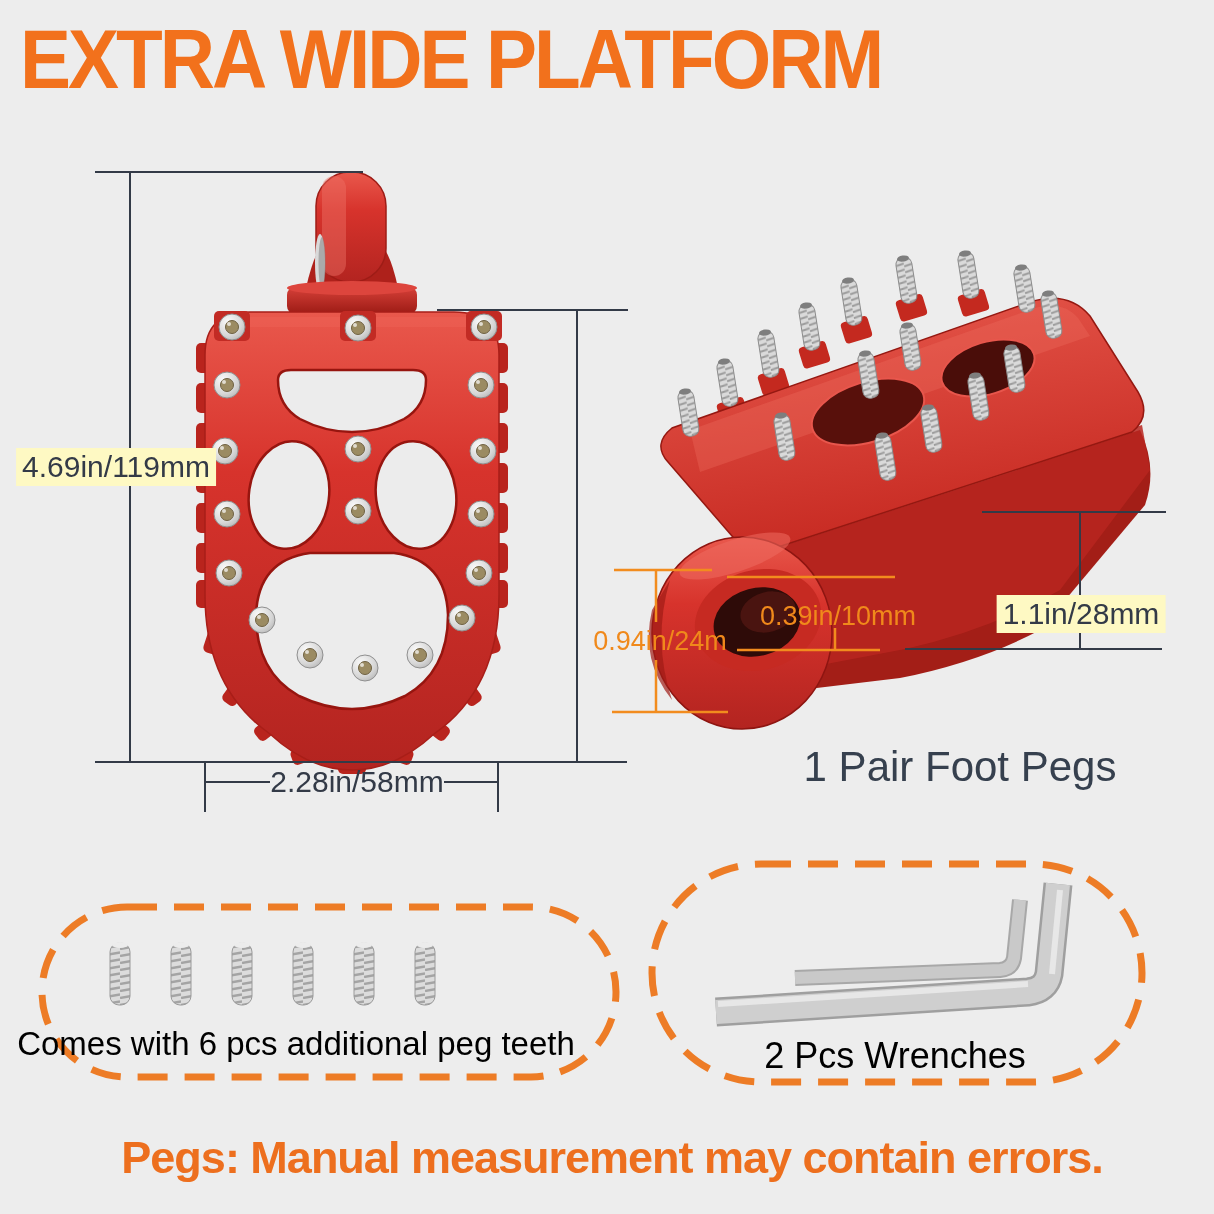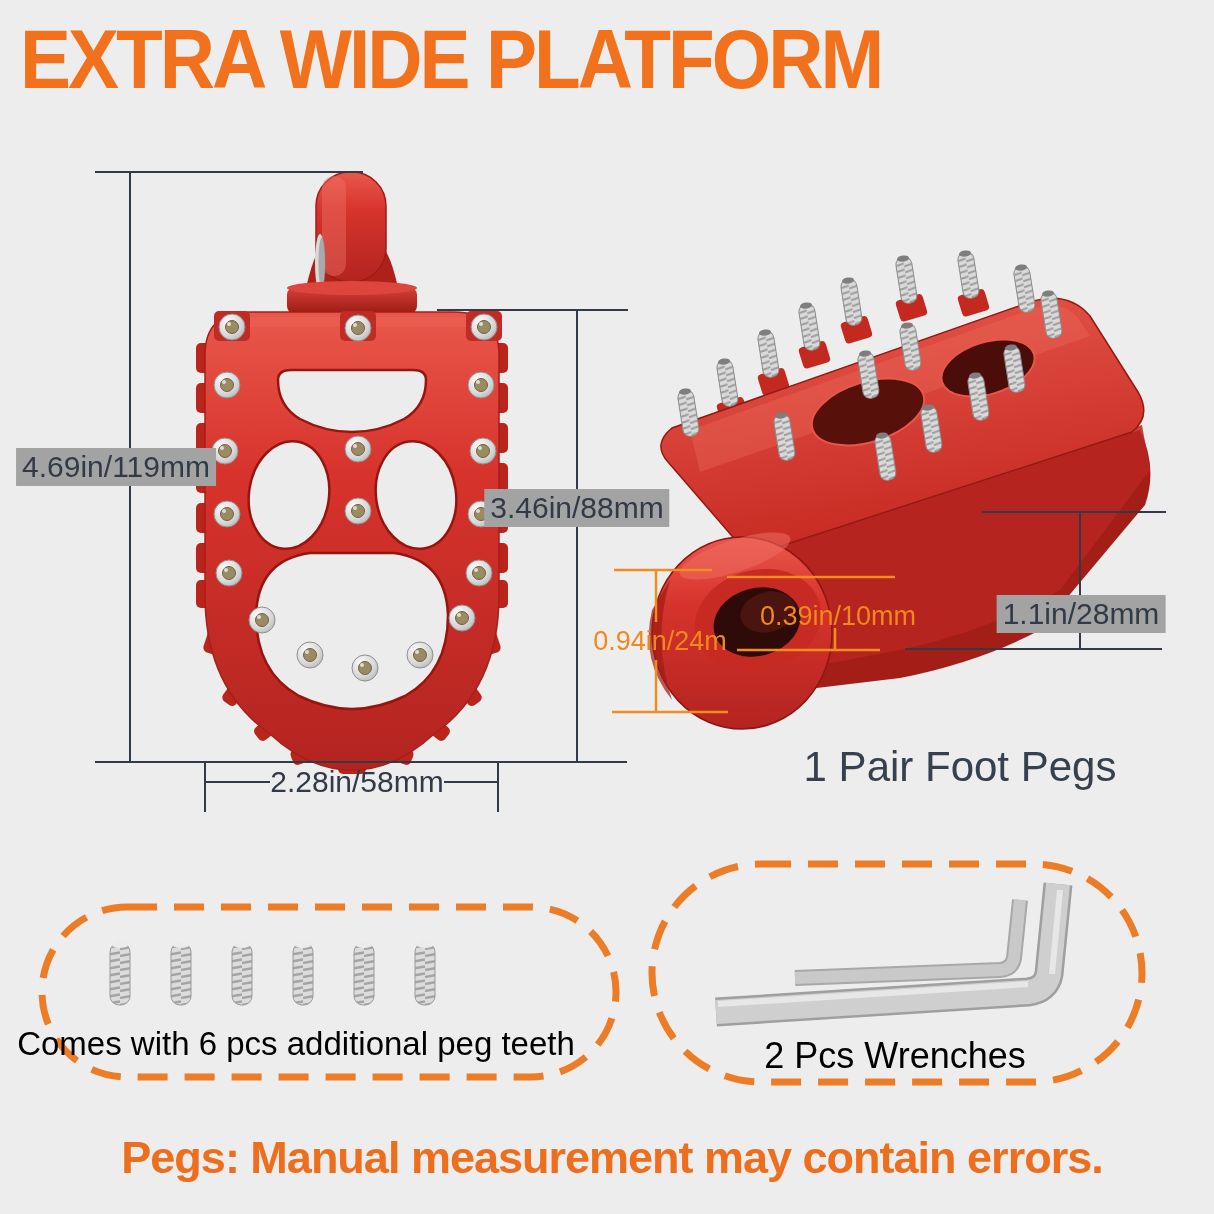--- a/index.html
+++ b/index.html
@@ -11,21 +11,21 @@
   #stage{position:absolute;inset:0;width:1214px;height:1214px;border-radius:20px;}
   svg.layer{position:absolute;left:0;top:0;width:1214px;height:1214px;}
   .lbl{position:absolute;white-space:nowrap;z-index:5;}
   .page-title{
     left:20px;top:12px;
     font-size:78px;font-weight:800;letter-spacing:-3px;
     color:#F2711C;
     transform:scale(0.98,1.06);transform-origin:left top;
   }
   .dim{color:#333A47;font-size:30px;}
-  .dim.masked{background:#a3a3a3;padding:2px 6px;text-align:right;}
+  .dim.masked{background:#fef9c3;padding:2px 6px;text-align:right;}
   .dim-center{transform:translate(-50%,-50%);}
   .odim{color:#F0891B;font-size:27px;transform:translate(-50%,-50%);}
   .caption{color:#36404E;font-size:42px;transform:translate(-50%,-50%);}
   .boxtext{color:#000000;transform:translate(-50%,-50%);}
   .tips{
     left:612px;top:1158px;font-size:45px;font-weight:700;letter-spacing:-1px;
     color:#ED6F1E;transform:translate(-50%,-50%);
   }
 </style>
 </head>
@@ -373,21 +373,20 @@
       <path d="M718,1004 L1028,984" stroke="#E7E7E7" stroke-width="6"></path>
       <path d="M1052,974 L1060,890" stroke="#E7E7E7" stroke-width="6"></path>
     </g>
   </g>
 </svg>
 
 <div class="lbl page-title">EXTRA WIDE PLATFORM</div>
 
 <div class="lbl dim masked dim-center" style="left:116px;top:467px;">4.69in/119mm</div>
 
-<div class="lbl dim masked dim-center" style="left:577px;top:508px;">3.46in/88mm</div>
 
 <div class="lbl dim dim-center" style="left:357px;top:782px;">2.28in/58mm</div>
 
 <div class="lbl dim masked dim-center" style="left:1081px;top:600px;margin-top:14px;">1.1in/28mm</div>
 
 <div class="lbl odim" style="left:660px;top:641px;">0.94in/24m</div>
 
 <div class="lbl odim" style="left:838px;top:616px;">0.39in/10mm</div>
 
 <div class="lbl caption" style="left:960px;top:767px;">1 Pair Foot Pegs</div>

